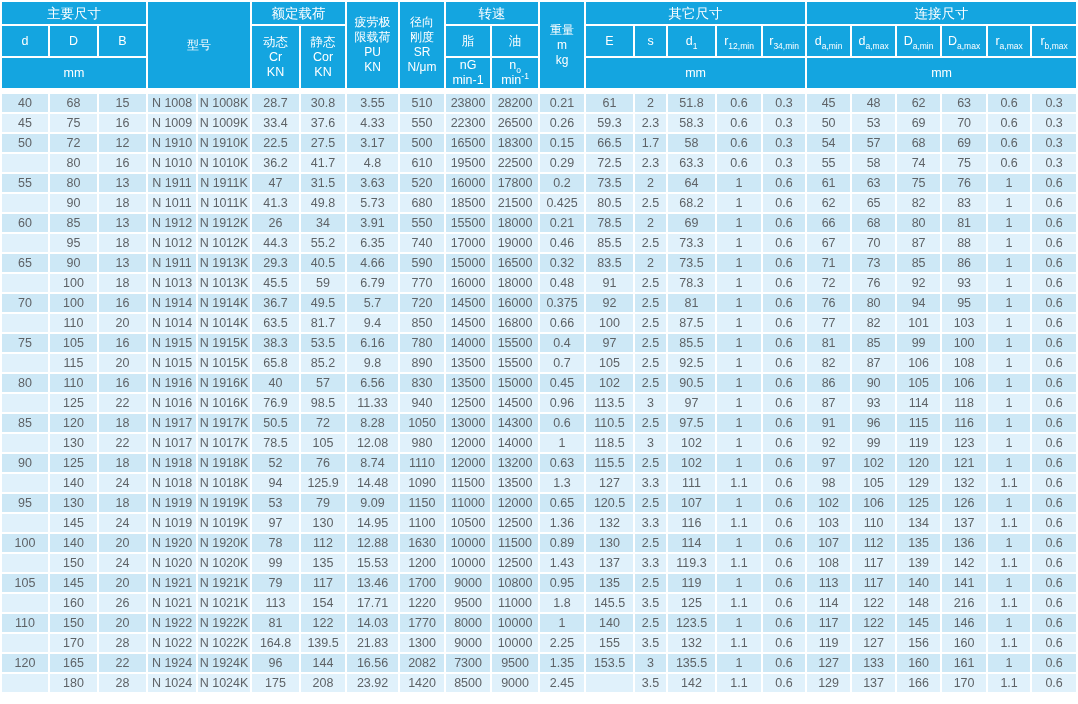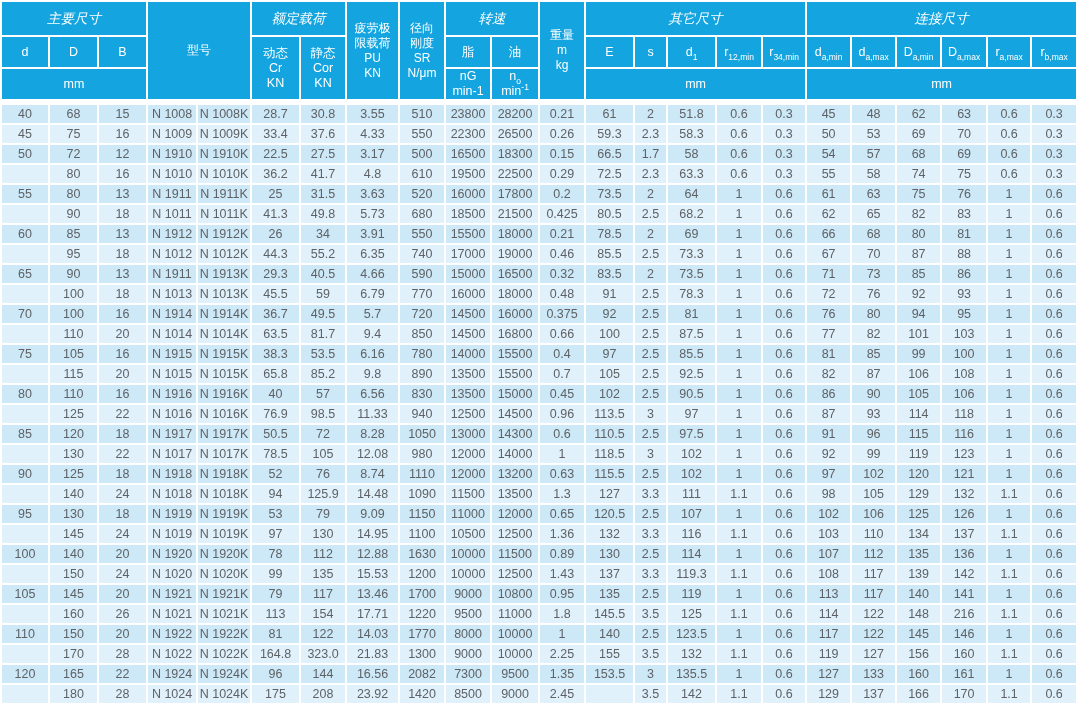--- a/index.html
+++ b/index.html
@@ -24,21 +24,21 @@
     background:var(--hdr);
     color:var(--hdr-text);
     font-weight:normal;
     text-align:center;
     vertical-align:middle;
     padding:0;
     font-size:12px;
     line-height:15px;
     overflow:hidden;
   }
-  thead th.group{font-size:13.5px;height:33px;font-style:italic;}
+  thead th.group{font-size:13.5px;height:22px;}
   thead th.sub{height:30px;font-size:12.5px;}
   thead th.unit{height:21px;font-size:12.5px;}
   thead th sub{font-size:8.5px;line-height:0;}
   thead th sup{font-size:8.5px;line-height:0;}
   tbody td{
     height:18px;
     font-size:12.5px;
     color:var(--body-text);
     text-align:center;
     vertical-align:middle;
@@ -222,21 +222,21 @@
         <td>75</td>
         <td>0.6</td>
         <td>0.3</td>
       </tr>
       <tr class="odd">
         <td>55</td>
         <td>80</td>
         <td>13</td>
         <td>N 1911</td>
         <td>N 1911K</td>
-        <td>25</td>
+        <td>47</td>
         <td>31.5</td>
         <td>3.63</td>
         <td>520</td>
         <td>16000</td>
         <td>17800</td>
         <td>0.2</td>
         <td>73.5</td>
         <td>2</td>
         <td>64</td>
         <td>1</td>
@@ -798,21 +798,21 @@
         <td>1</td>
         <td>0.6</td>
       </tr>
       <tr class="even">
         <td></td>
         <td>170</td>
         <td>28</td>
         <td>N 1022</td>
         <td>N 1022K</td>
         <td>164.8</td>
-        <td>323.0</td>
+        <td>139.5</td>
         <td>21.83</td>
         <td>1300</td>
         <td>9000</td>
         <td>10000</td>
         <td>2.25</td>
         <td>155</td>
         <td>3.5</td>
         <td>132</td>
         <td>1.1</td>
         <td>0.6</td>

